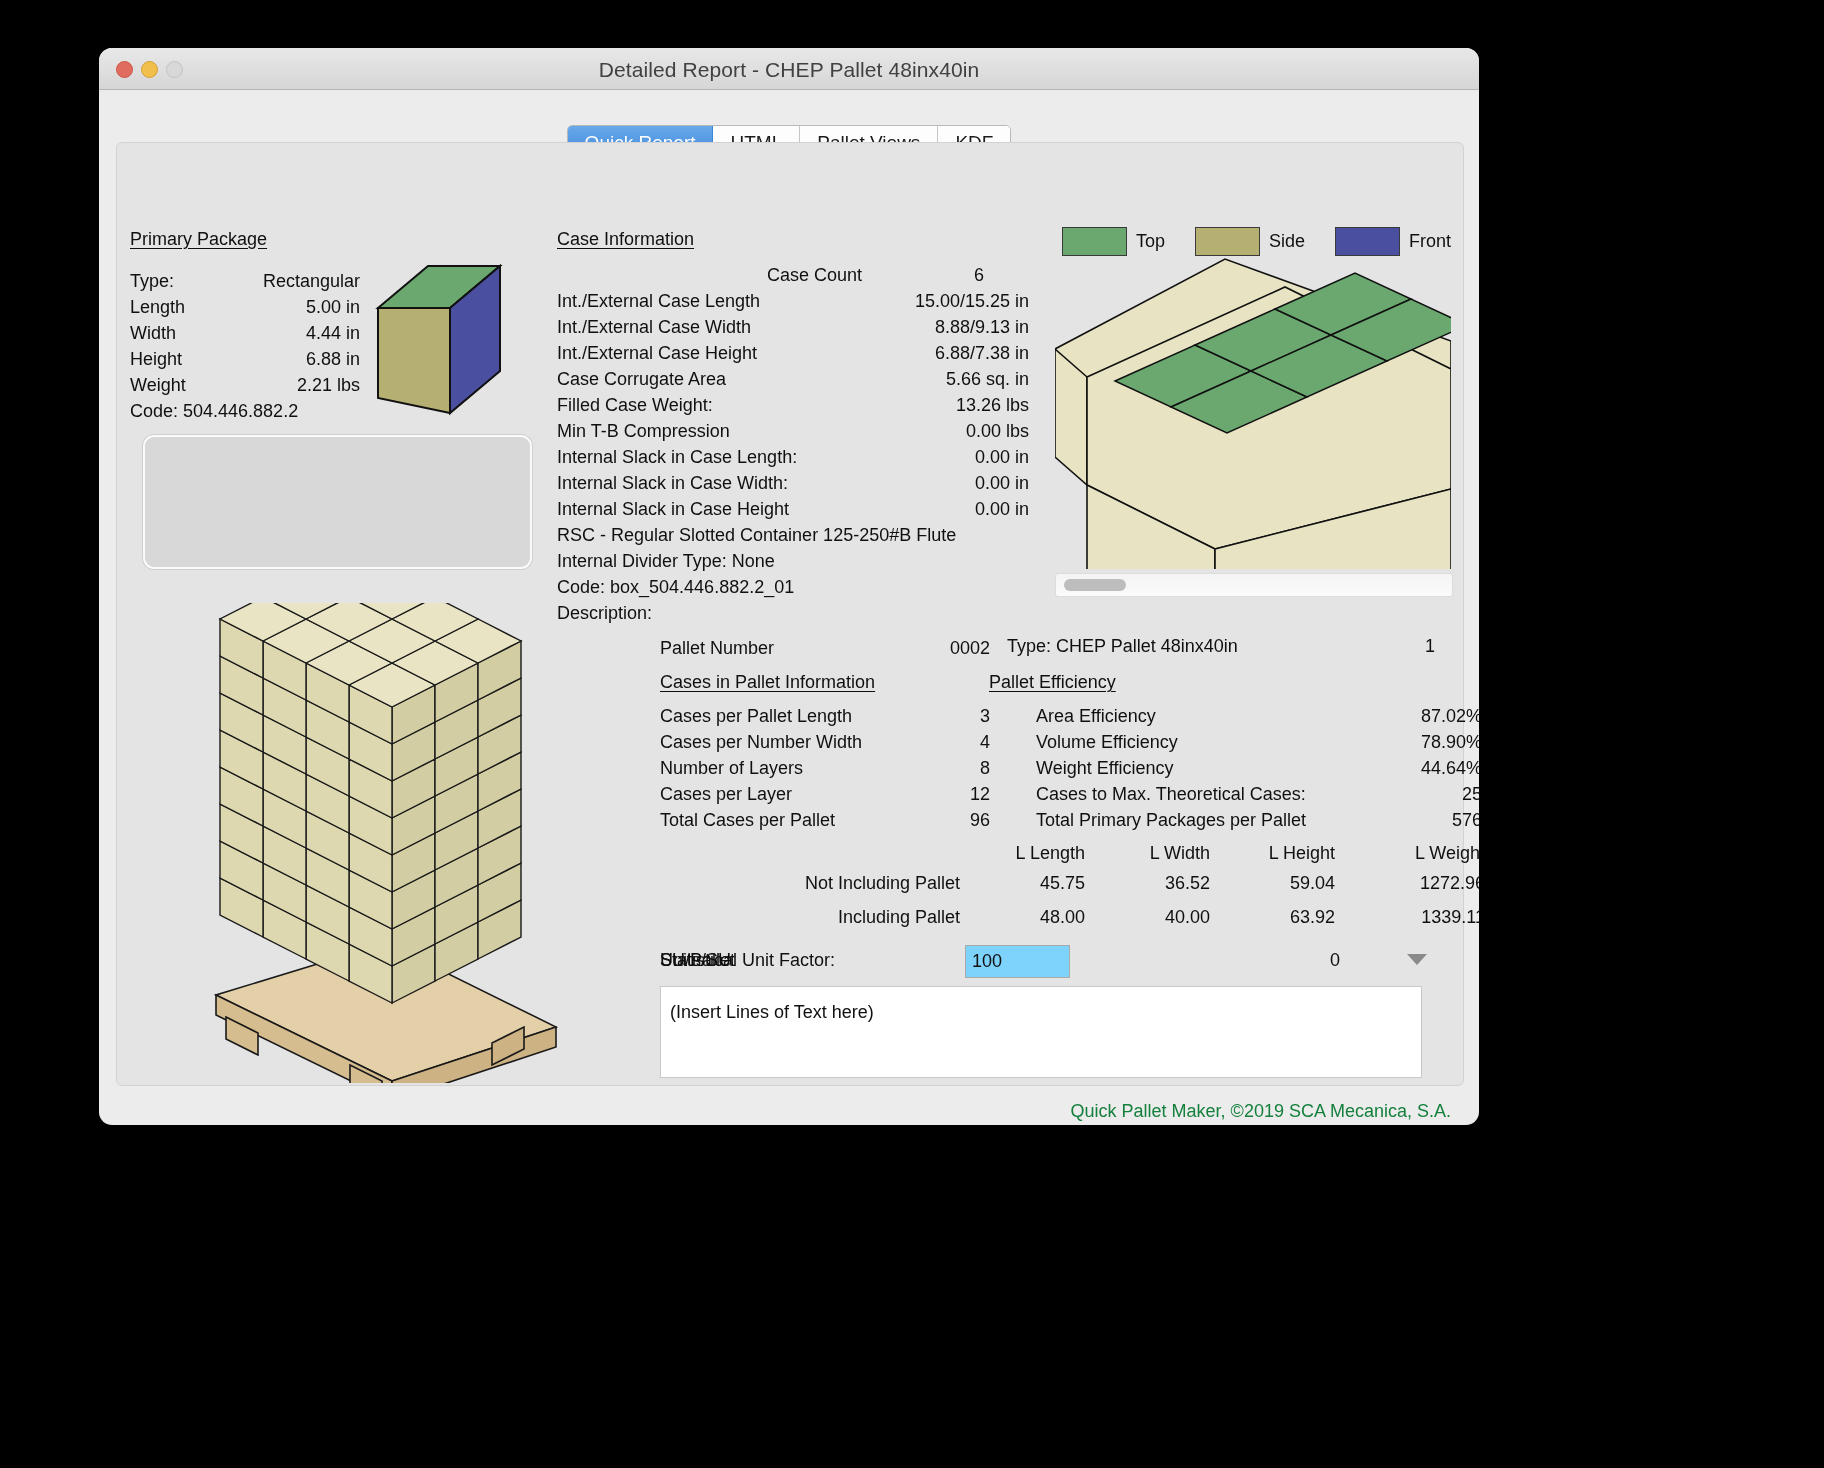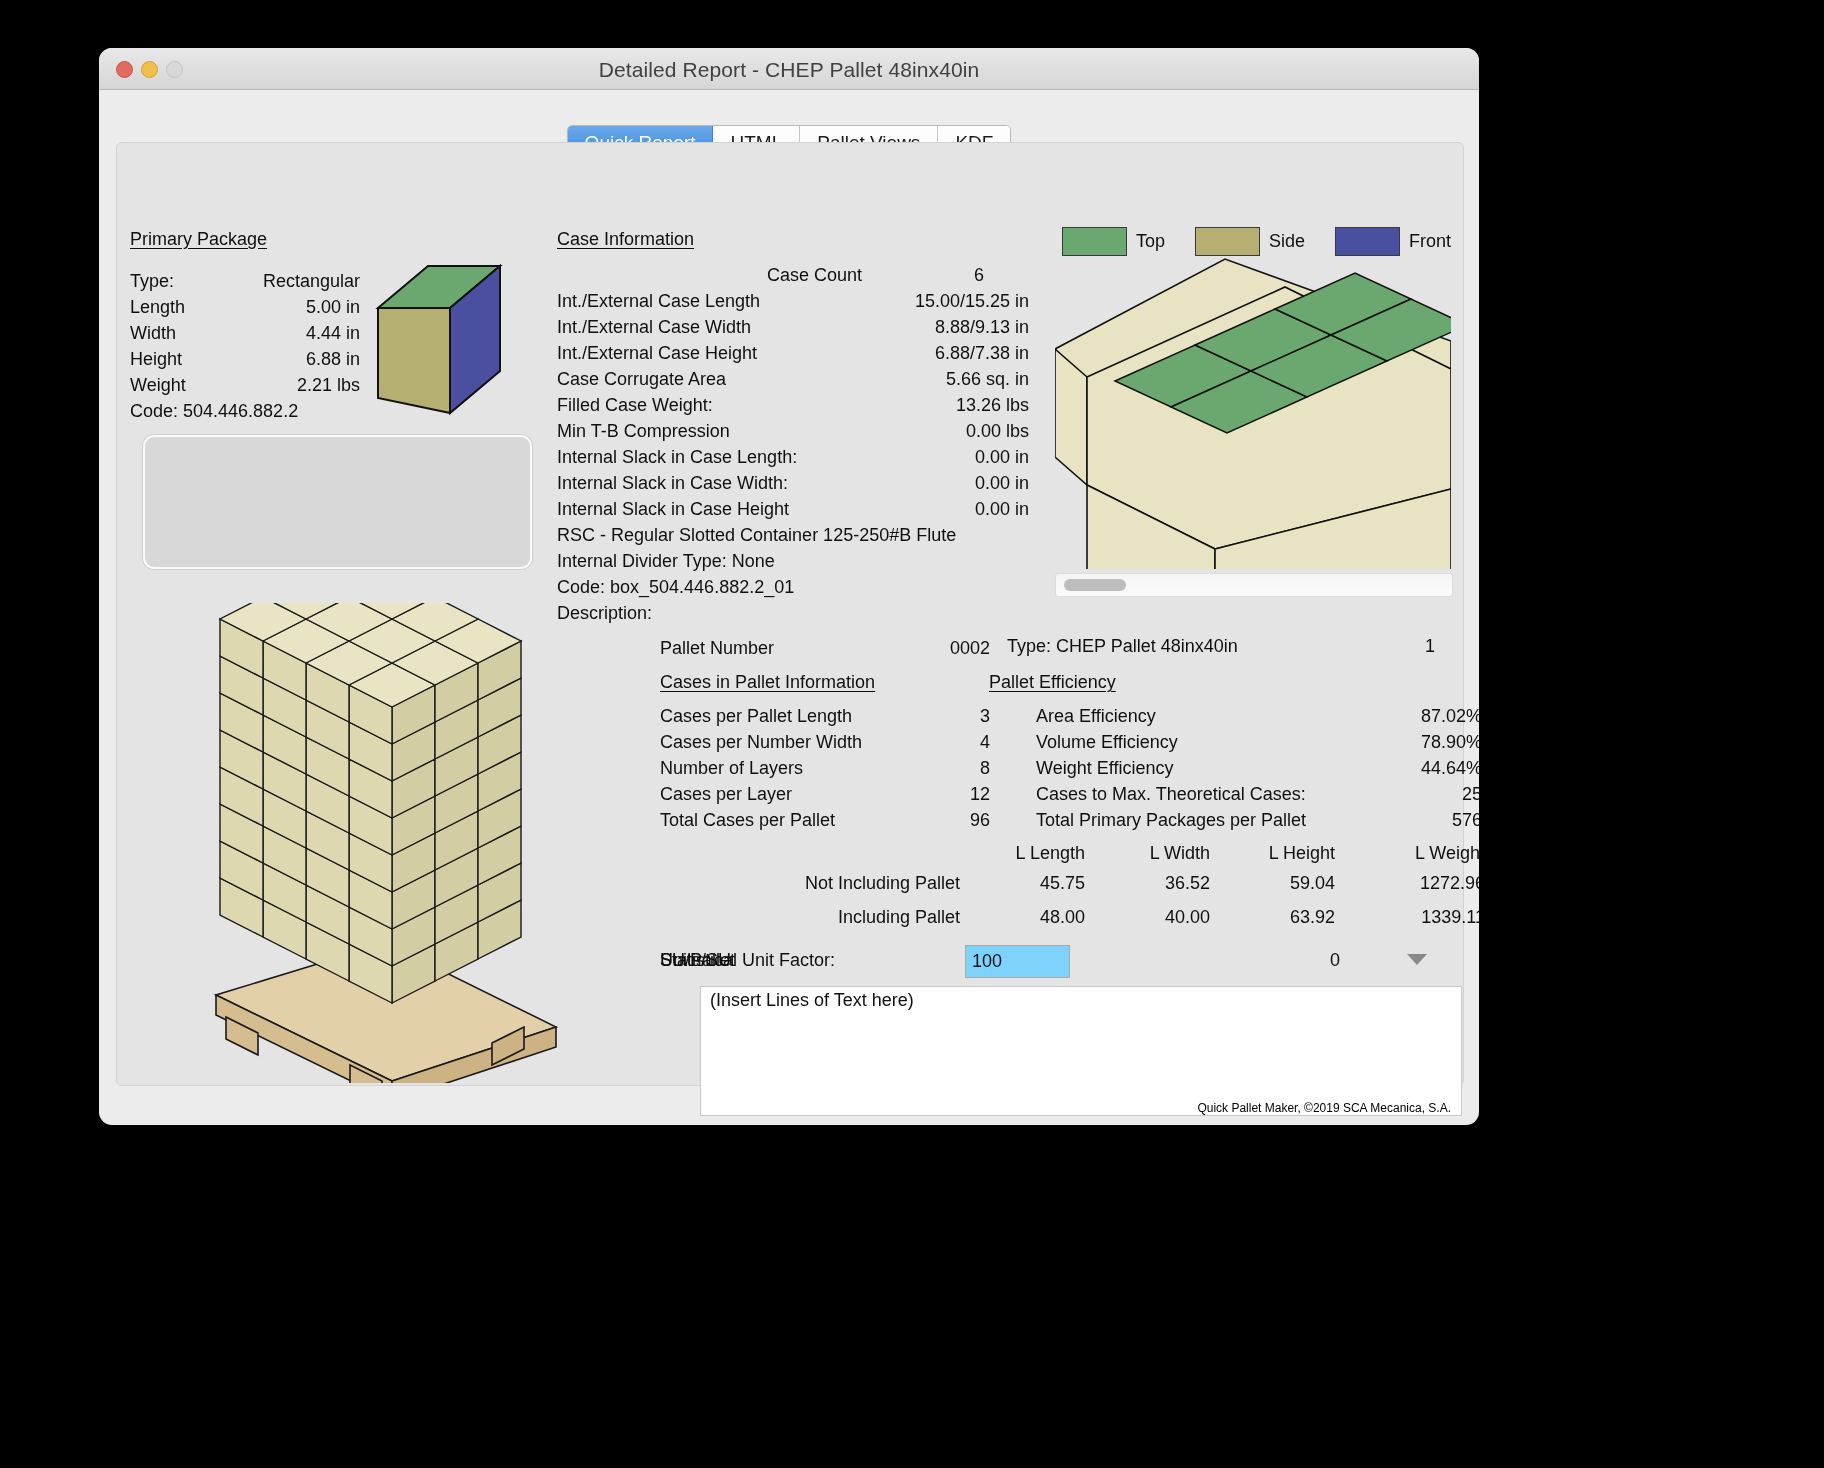--- a/index.html
+++ b/index.html
@@ -112,26 +112,26 @@
     font-size:18px;color:#101010;padding:0 0 0 6px;box-sizing:border-box;
     font-family:"Liberation Sans",sans-serif;outline:none;
   }
   .suunits{position:absolute;left:430px;top:5px;}
   .suval{position:absolute;left:580px;width:100px;top:5px;text-align:right;}
   .supal{position:absolute;left:690px;top:5px;}
   .caret{position:absolute;right:8px;top:9px;width:0;height:0;
          border-left:10px solid transparent;border-right:10px solid transparent;border-top:11px solid #8a8a8a;}
   
   .notes{
-    position:absolute;left:543px;top:843px;width:762px;height:130px;
+    position:absolute;left:543px;top:843px;width:762px;height:92px;
     background:#fff;border:1px solid #c8c8c8;
-    font-size:18px;color:#101010;padding:3px 9px;box-sizing:border-box;
-    font-family:"Liberation Sans",sans-serif;resize:none;outline:none;overflow:hidden;margin-left:40px;
-  }
-  .footer{position:absolute;right:12px;top:958px;font-size:12px;color:#000000;white-space:nowrap;}
+    font-size:18px;color:#101010;padding:15px 9px;box-sizing:border-box;
+    font-family:"Liberation Sans",sans-serif;resize:none;outline:none;overflow:hidden;
+  }
+  .footer{position:absolute;right:12px;top:958px;font-size:18px;color:#15803d;white-space:nowrap;}
 </style>
 </head>
 <body>
 
 <div class="window">
 
   <div class="titlebar">
     <div class="traffic">
       <div class="light red"></div>
       <div class="light yellow"></div>

